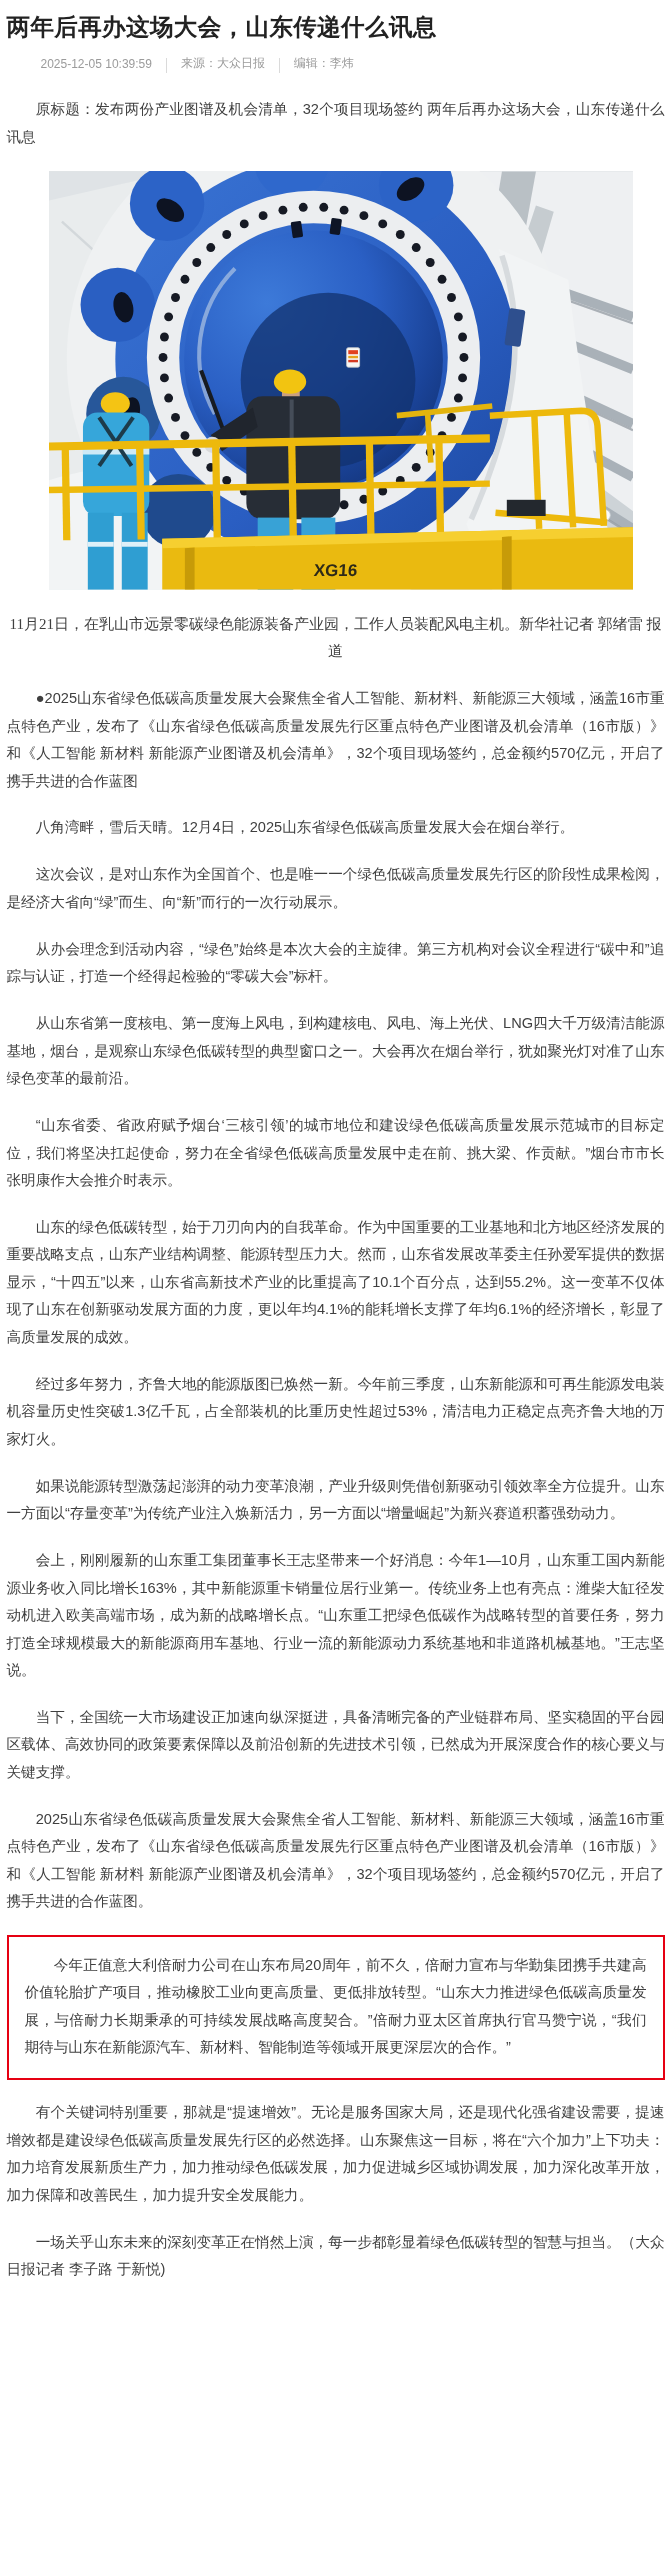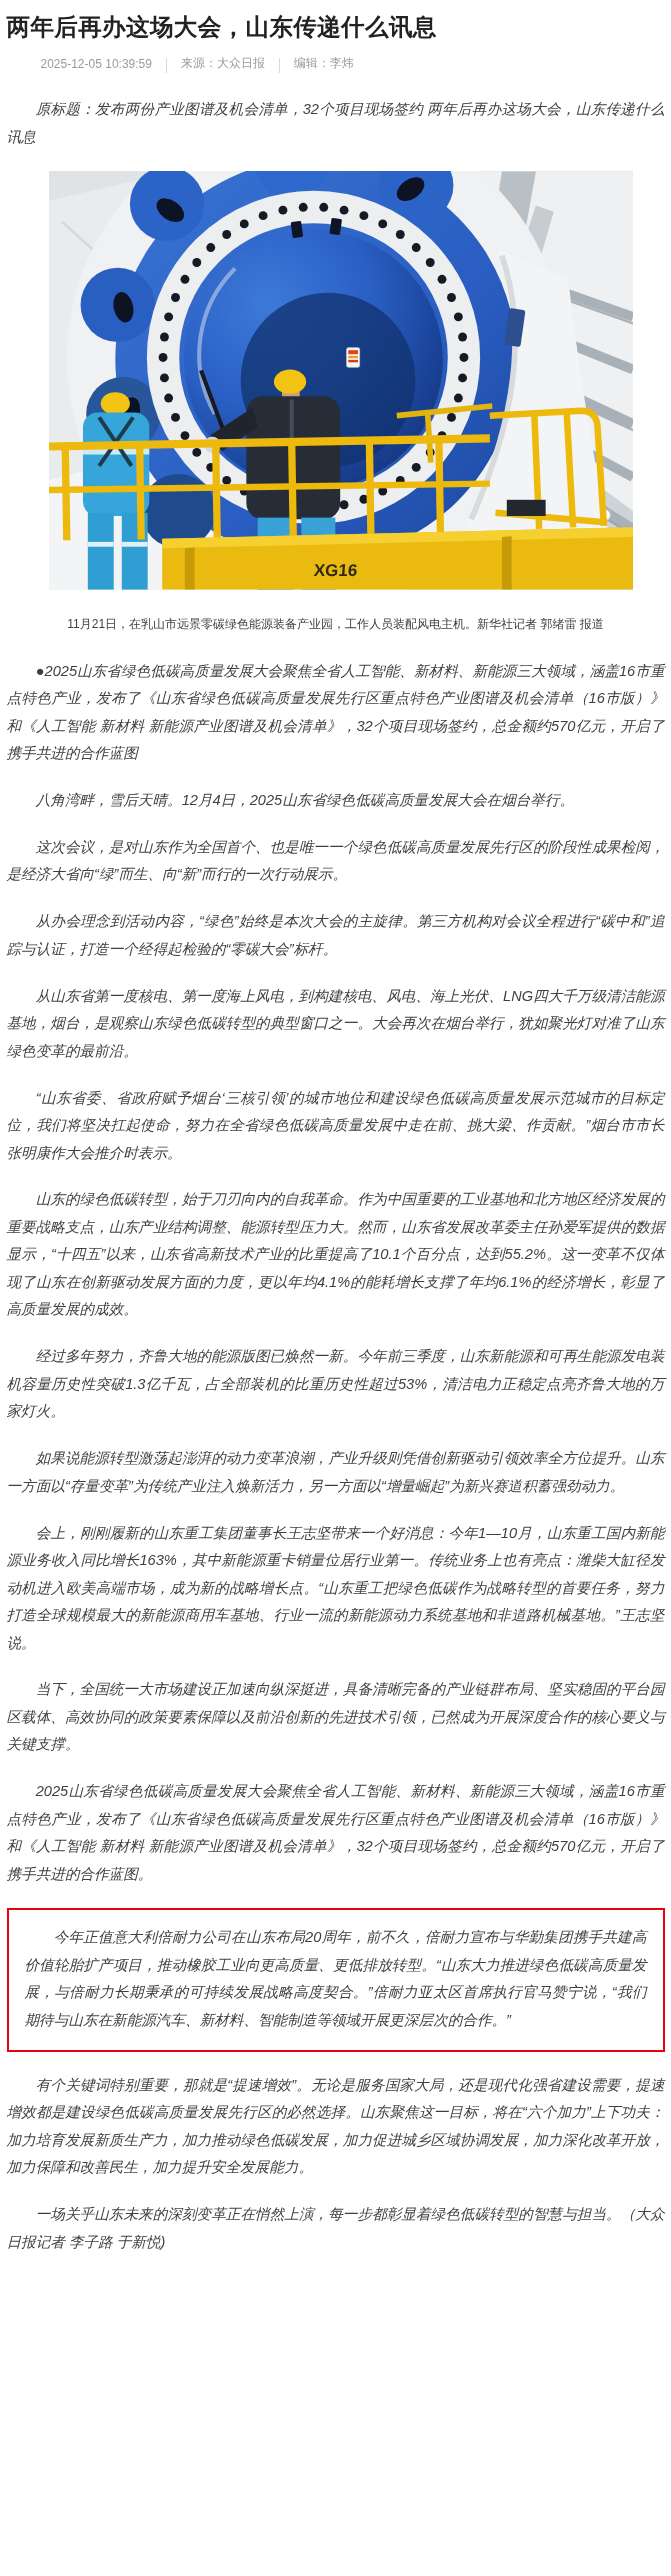--- a/index.html
+++ b/index.html
@@ -34,30 +34,30 @@
     transform: scaleY(1.4);
   }
   .article { margin-top: 24px; }
   .article p {
     font-size: 14.6px;
     line-height: 27.5px;
     margin: 19.4px 0;
     text-indent: 2em;
     text-align: justify;
     color: #3f3f3f;
-    font-style: italic;
   }
   figure.photo-figure { margin: 11.3px 0 0 0; width: 658px; }
   figure.photo-figure svg { display: block; margin-left: 42px; }
   figcaption.photo-caption {
-    font-size: 12px;
+    font-size: 15px;
     line-height: 27.5px;
     color: #3f3f3f;
     text-align: center;
     margin-top: 21px;
+    font-family: Liberation Serif, serif;
   }
   .highlight-box {
     border: 2.4px solid #e60012;
     margin: 19.4px 0;
     padding: 6.5px 8px 8px 8px;
   }
   .highlight-box p { margin: 8px; }
 </style>
 </head>
 <body>

